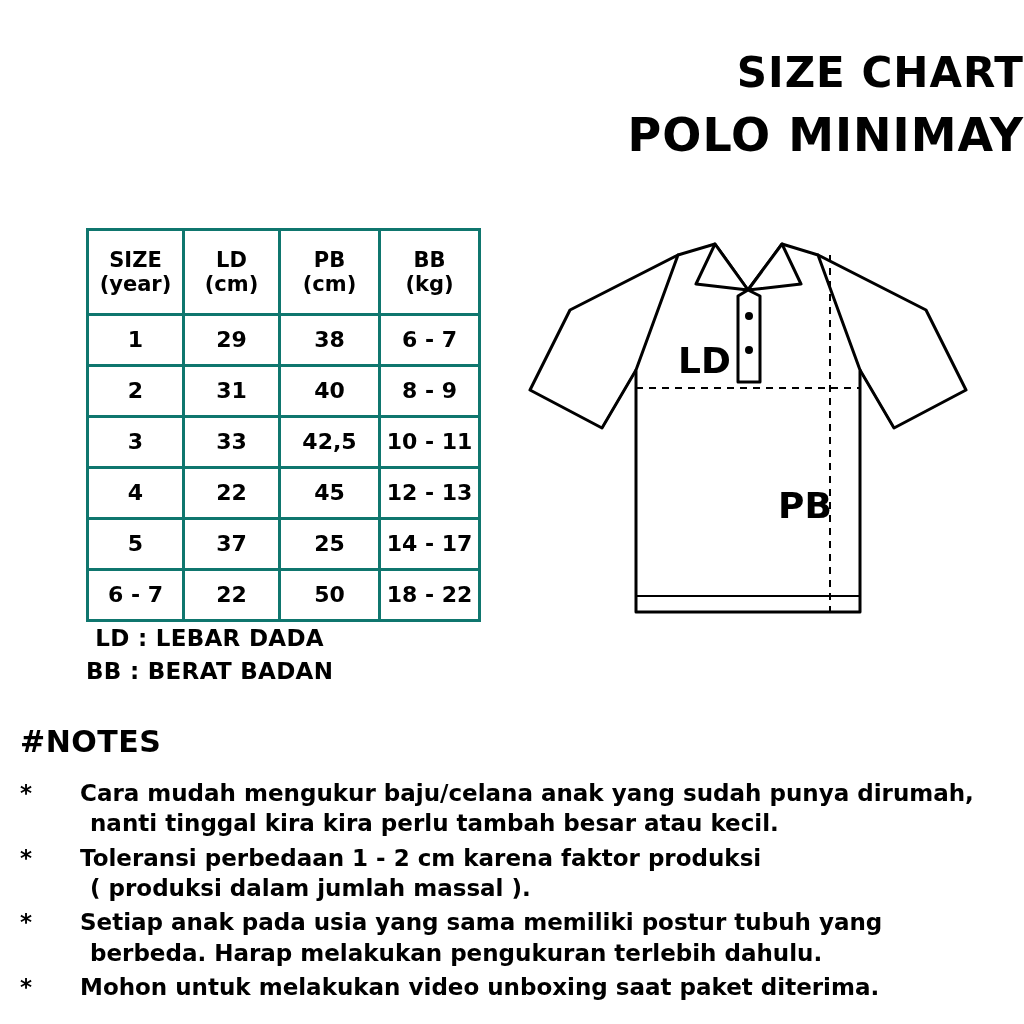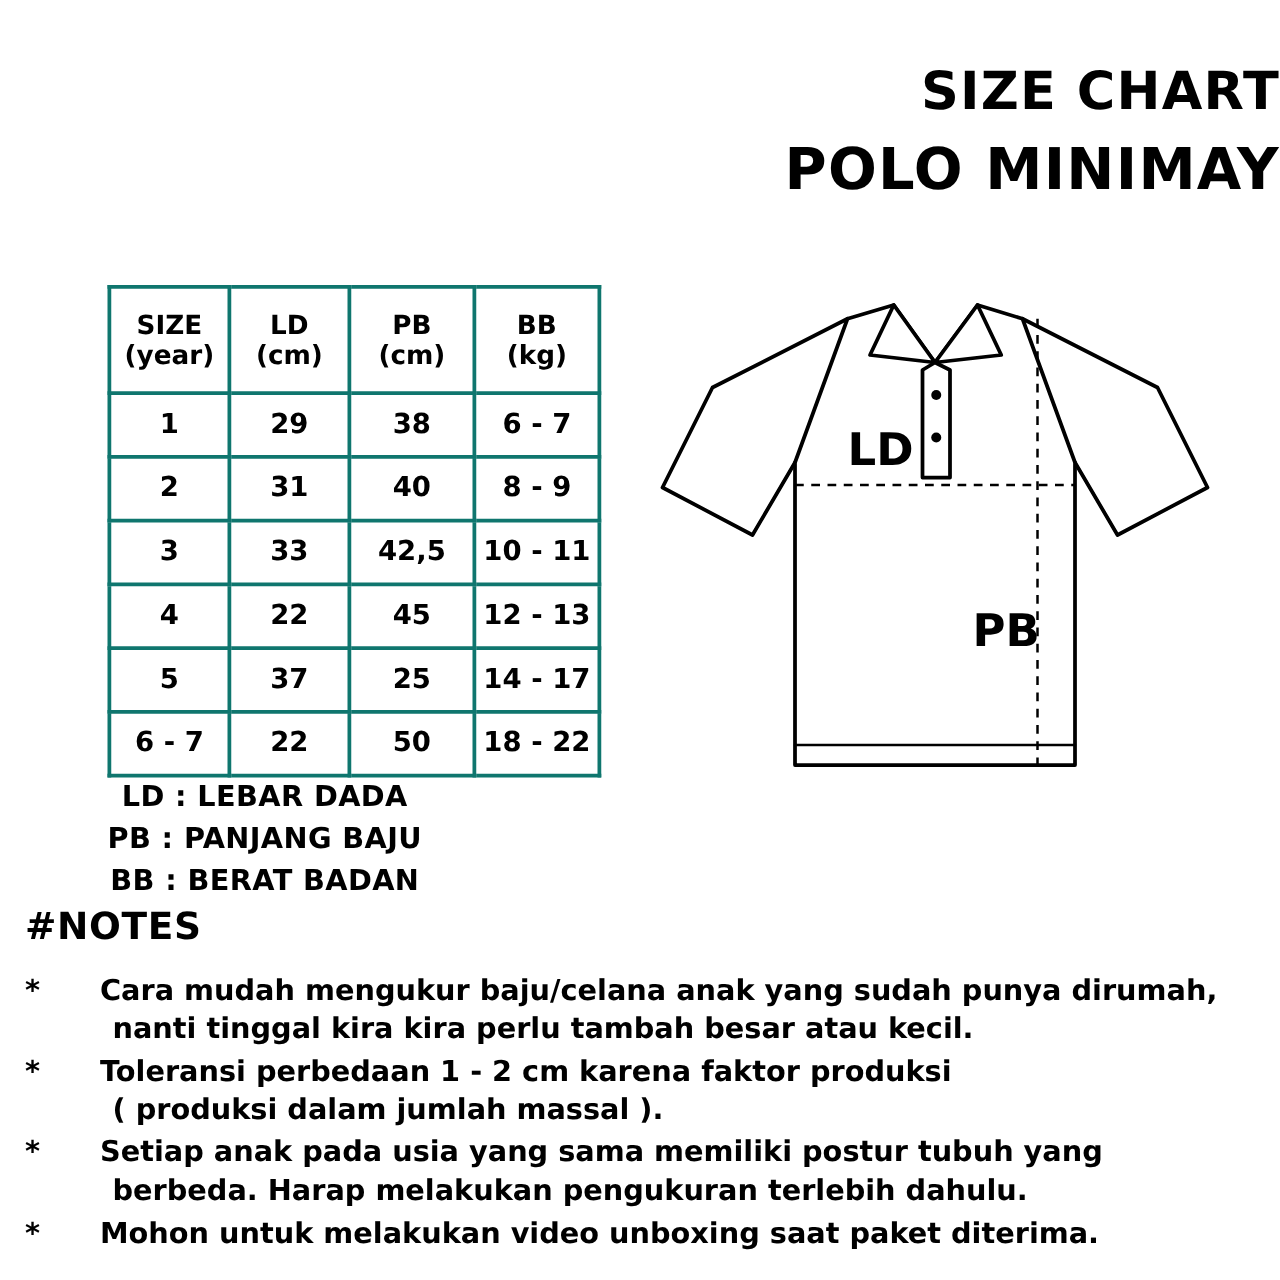--- a/index.html
+++ b/index.html
@@ -215,21 +215,20 @@
           <td>22</td>
           <td>50</td>
           <td>18 - 22</td>
         </tr>
       </tbody>
     </table>
   </div>
 
   <div class="legend">
     <div>LD : LEBAR DADA</div>
-    <div>PB : PANJANG BAJU</div>
     <div>BB : BERAT BADAN</div>
   </div>
 
   <div class="notes-title">#NOTES</div>
 
   <div class="notes">
     <div class="note-item">
       <span class="note-bullet">*</span>
       <span class="note-text">
         <span>Cara mudah mengukur baju/celana anak yang sudah punya dirumah,</span>

